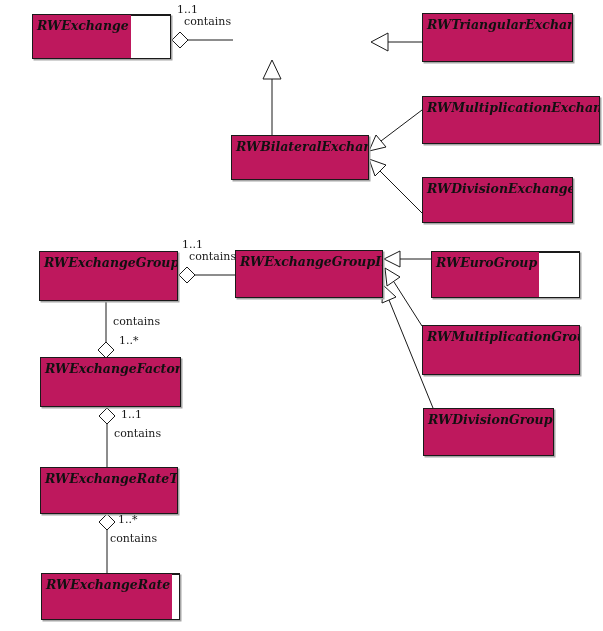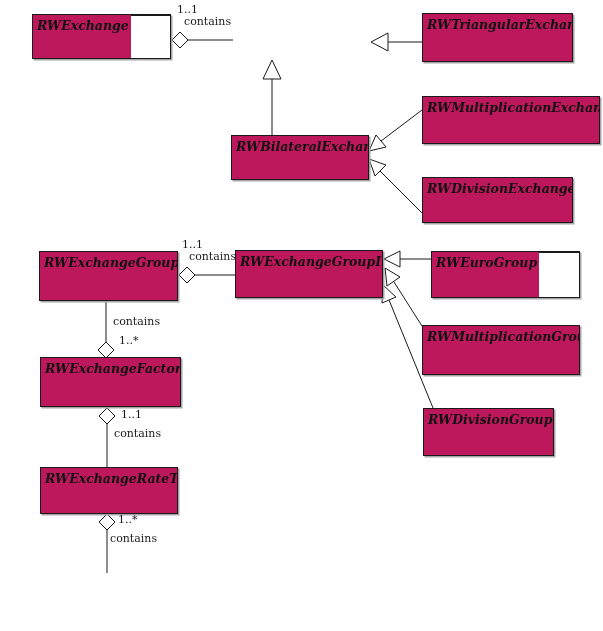--- a/index.html
+++ b/index.html
@@ -140,20 +140,24 @@
   <div class="uml-class" style="left:40px;top:357px;width:141px;height:50px">
     <div class="title" style="height:25px">RWExchangeFactory</div>
     <div class="attrs"></div>
   </div>
 
   <div class="uml-class" style="left:40px;top:467px;width:138px;height:47px">
     <div class="title" style="height:25px">RWExchangeRateTable</div>
     <div class="attrs"></div>
   </div>
 
+  <div class="uml-class" style="left:41px;top:573px;width:139px;height:47px">
+    <div class="title" style="height:23px">RWExchangeRate</div>
+    <div class="attrs"></div>
+  </div>
 
   <span class="rel-label" style="left:177px;top:4px">1..1</span>
   <span class="rel-label" style="left:184px;top:16px">contains</span>
 
   <span class="rel-label" style="left:182px;top:239px">1..1</span>
   <span class="rel-label" style="left:189px;top:251px">contains</span>
 
   <span class="rel-label" style="left:113px;top:316px">contains</span>
   <span class="rel-label" style="left:119px;top:335px">1..*</span>
 

